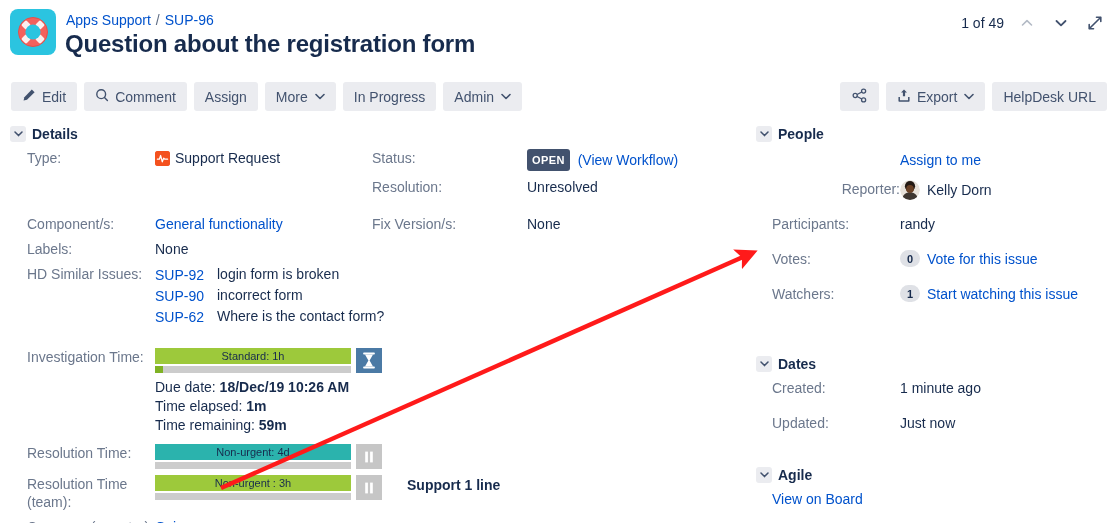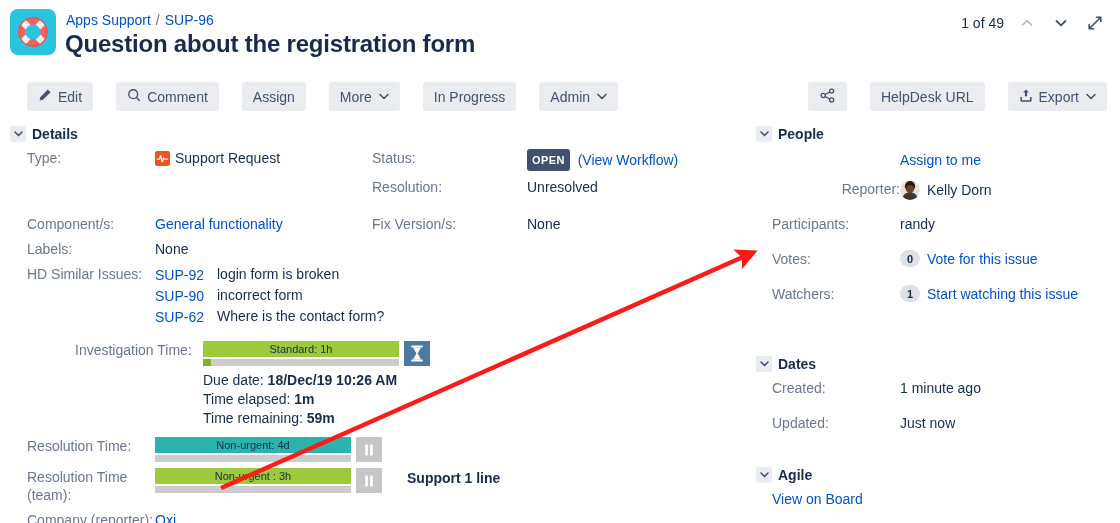--- a/index.html
+++ b/index.html
@@ -42,21 +42,21 @@
 
   
   .toolbar { position: absolute; left: 11px; top: 82px; display: flex; gap: 7px; }
   .toolbar-right { position: absolute; right: 13px; top: 82px; display: flex; gap: 7px; }
   .btn {
     background: #EBECF0; border: none; border-radius: 3px;
     height: 29px; padding: 0 11px;
     font-family: "Liberation Sans", sans-serif;
     font-size: 14px; color: #42526E; font-weight: 500;
     display: inline-flex; align-items: center; gap: 6px;
-    cursor: pointer; white-space: nowrap; margin-left: 16px;
+    cursor: pointer; white-space: nowrap;
   }
   .btn .chev { font-size: 10px; margin-left: 1px; color:#42526E; }
 
   
   .left-col { position: absolute; left: 0px; top: 126px; width: 746px; }
   .right-col { position: absolute; left: 752px; top: 126px; width: 368px; }
 
   .sec-head {
     display: flex; align-items: center; gap: 6px;
     font-size: 14px; font-weight: bold; color: #172B4D;
@@ -229,35 +229,35 @@
       <span>
         <svg width="15" height="15" viewBox="0 0 15 15">
           <circle cx="11.6" cy="3.1" r="2.05" fill="none" stroke="#42526E" stroke-width="1.3"></circle>
           <circle cx="3.2" cy="7.5" r="2.05" fill="none" stroke="#42526E" stroke-width="1.3"></circle>
           <circle cx="11.6" cy="11.9" r="2.05" fill="none" stroke="#42526E" stroke-width="1.3"></circle>
           <path d="M5.1 6.5 L9.8 4.0 M5.1 8.5 L9.8 11.0" stroke="#42526E" stroke-width="1.3"></path>
         </svg>
       </span>
     </button>
     <button class="btn">
-      <span>HelpDesk URL</span>
-    </button>
-    <button class="btn">
       <span>
         <svg width="14" height="15" viewBox="0 0 14 15">
           <path d="M7 1.4 L10 4.6 L8.1 4.6 L8.1 8.2 L5.9 8.2 L5.9 4.6 L4 4.6 Z" fill="#42526E"></path>
           <path d="M2.2 9.0 L2.2 13.0 L11.8 13.0 L11.8 9.0" fill="none" stroke="#42526E" stroke-width="1.5" stroke-linejoin="round"></path>
         </svg>
       </span>
       <span>Export</span>
       <span class="chev">
         <svg width="10" height="7" viewBox="0 0 10 7">
             <path d="M1 1.5 L5 5.5 L9 1.5" fill="none" stroke="#42526E" stroke-width="1.6" stroke-linecap="round" stroke-linejoin="round"></path>
           </svg>
       </span>
+    </button>
+    <button class="btn">
+      <span>HelpDesk URL</span>
     </button>
   </div>
 
   <div class="left-col">
 
     <div class="sec-head" style="padding-left:10px;">
       <span class="sec-chev">
         <svg width="9" height="6" viewBox="0 0 9 6">
             <path d="M1 1 L4.5 4.6 L8 1" fill="none" stroke="#42526E" stroke-width="1.5" stroke-linecap="round" stroke-linejoin="round"></path>
           </svg>
@@ -329,21 +329,21 @@
             <a class="lnk sim-key" href="#">SUP-90</a>
             <span class="val">incorrect form</span>
           </div>
           <div class="sim-row">
             <a class="lnk sim-key" href="#">SUP-62</a>
             <span class="val">Where is the contact form?</span>
           </div>
         </div>
       </div>
 
-      <div class="drow" style="margin-top:13px;padding-left:48px;">
+      <div class="drow" style="margin-top:20px;">
         <div class="dlabel lbl">Investigation Time:</div>
         <div class="dvalue">
           <div class="sla-wrap">
             <div class="sla-bars">
               <div class="sla-main" style="background:#9DC93B;">Standard: 1h</div>
               <div class="sla-track">
                 <div class="sla-fill" style="width:4%;background:#7FB224;"></div>
               </div>
             </div>
             <div class="sla-badge" style="background:#4B7AA5;">

